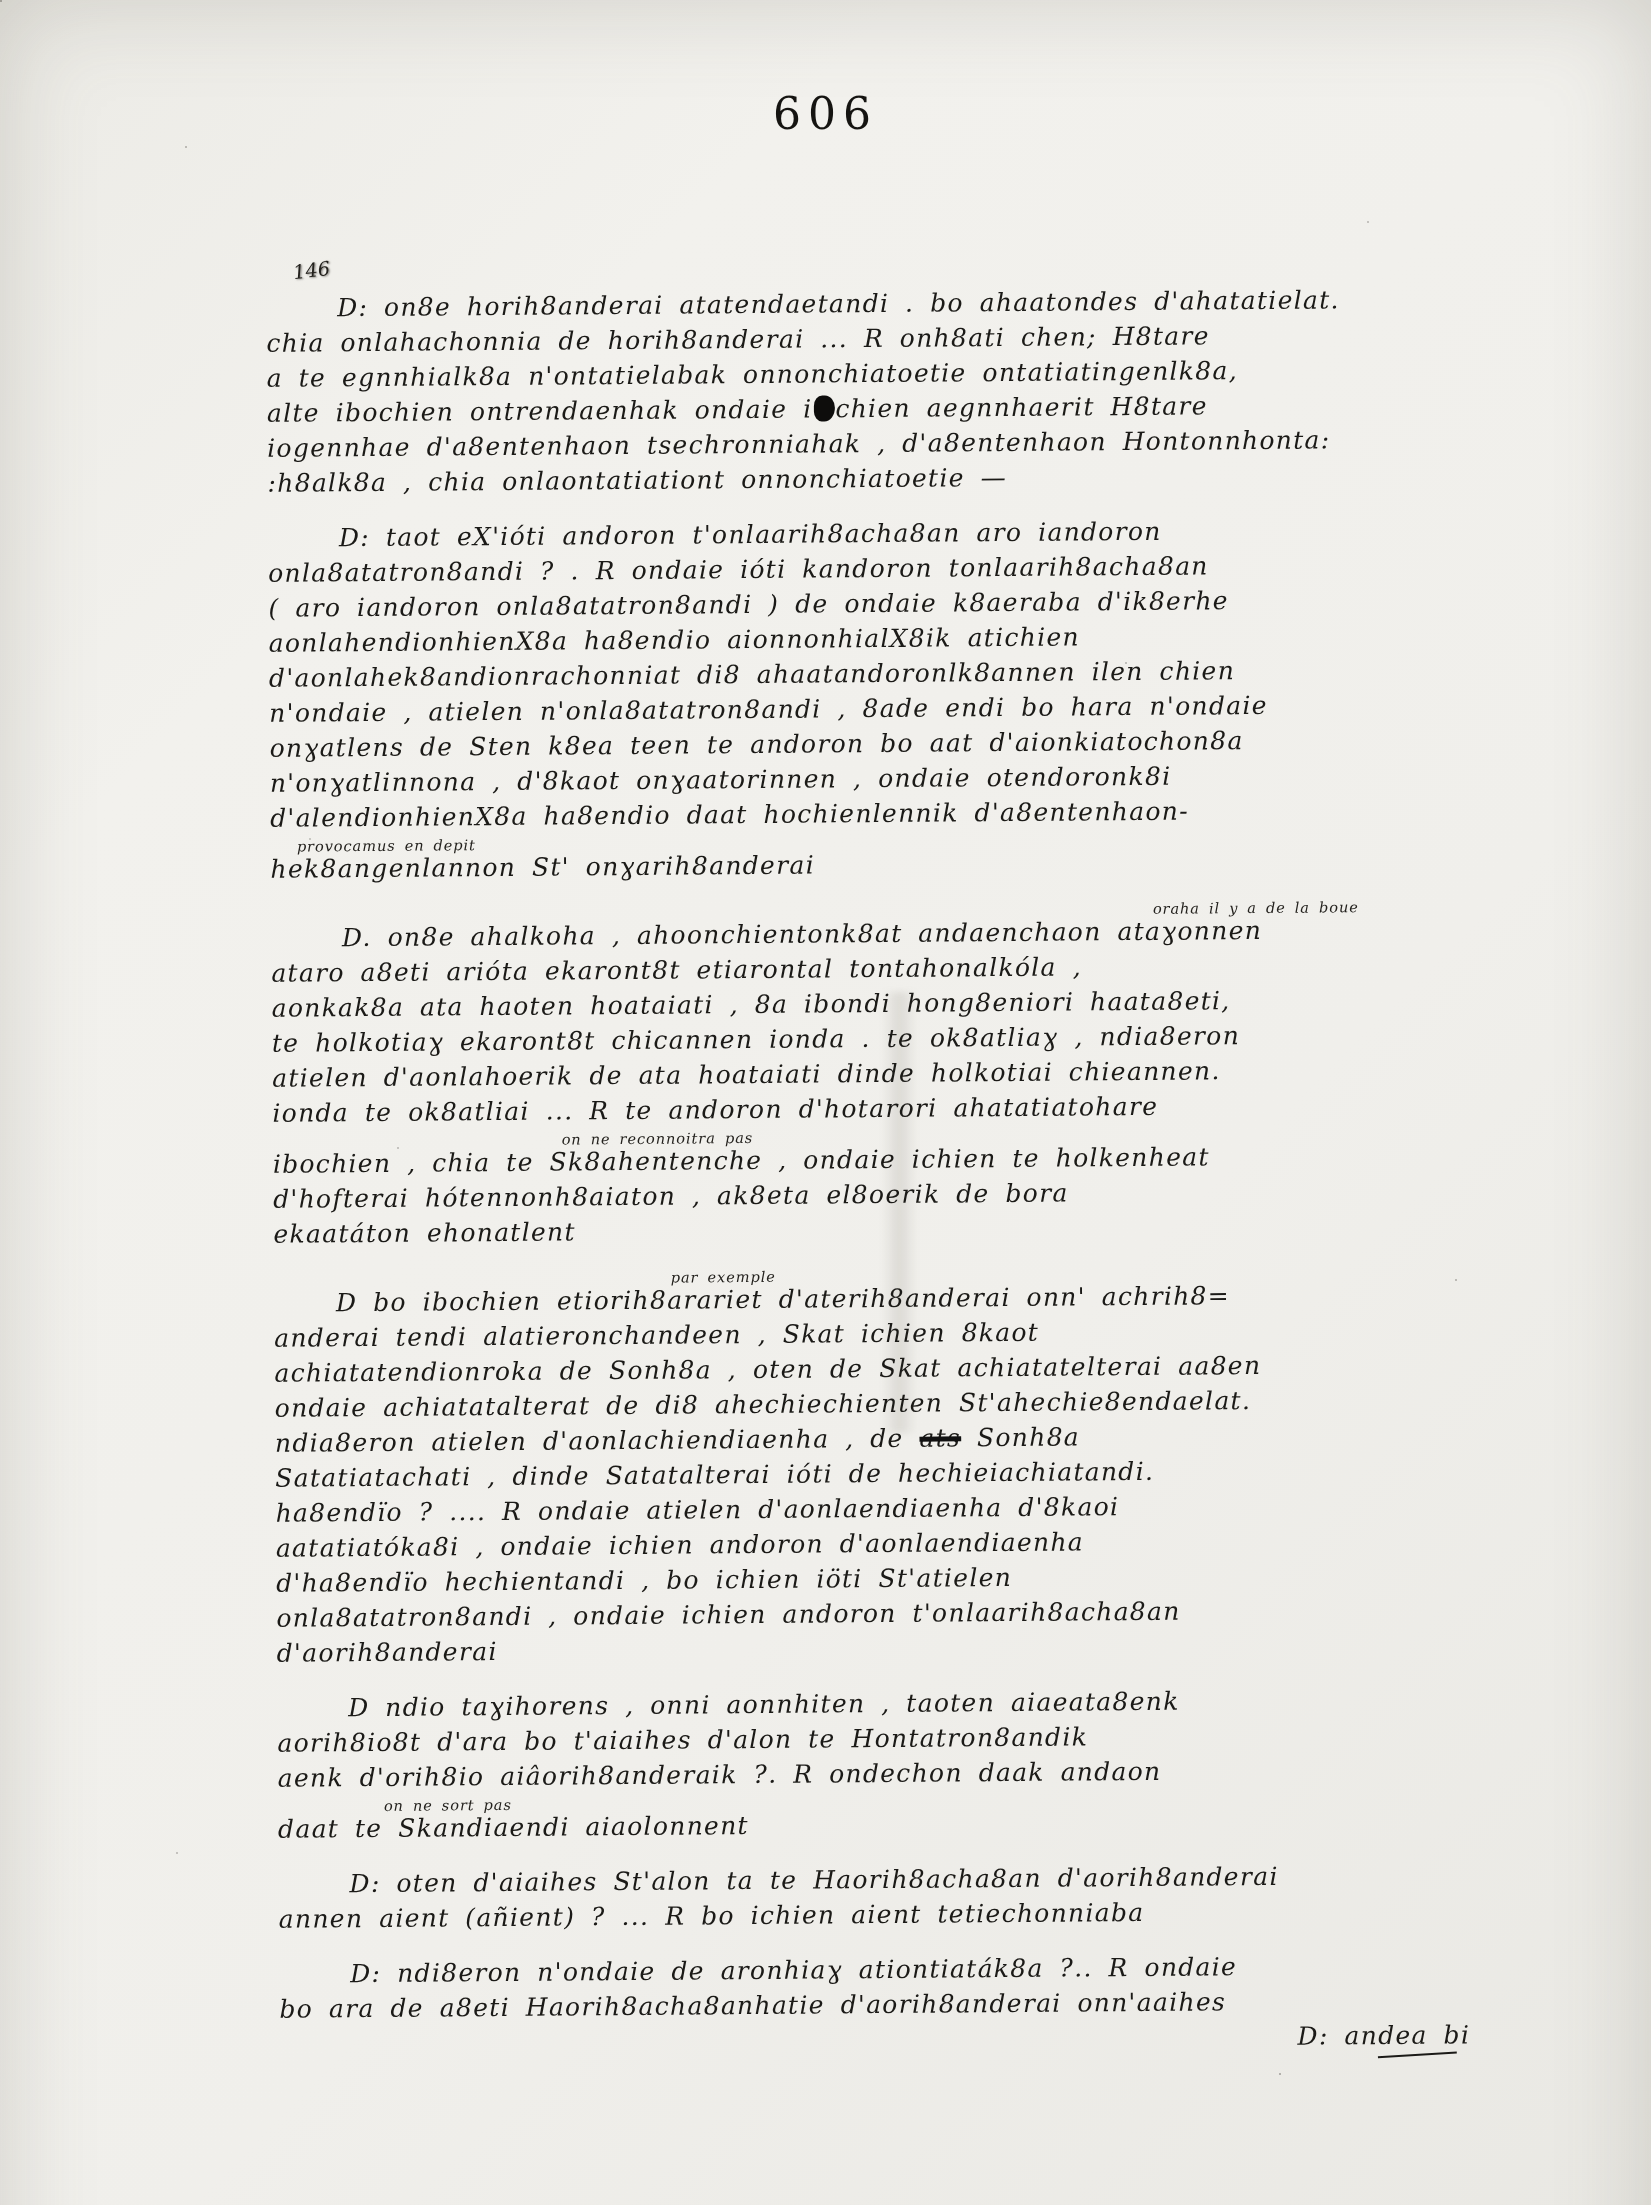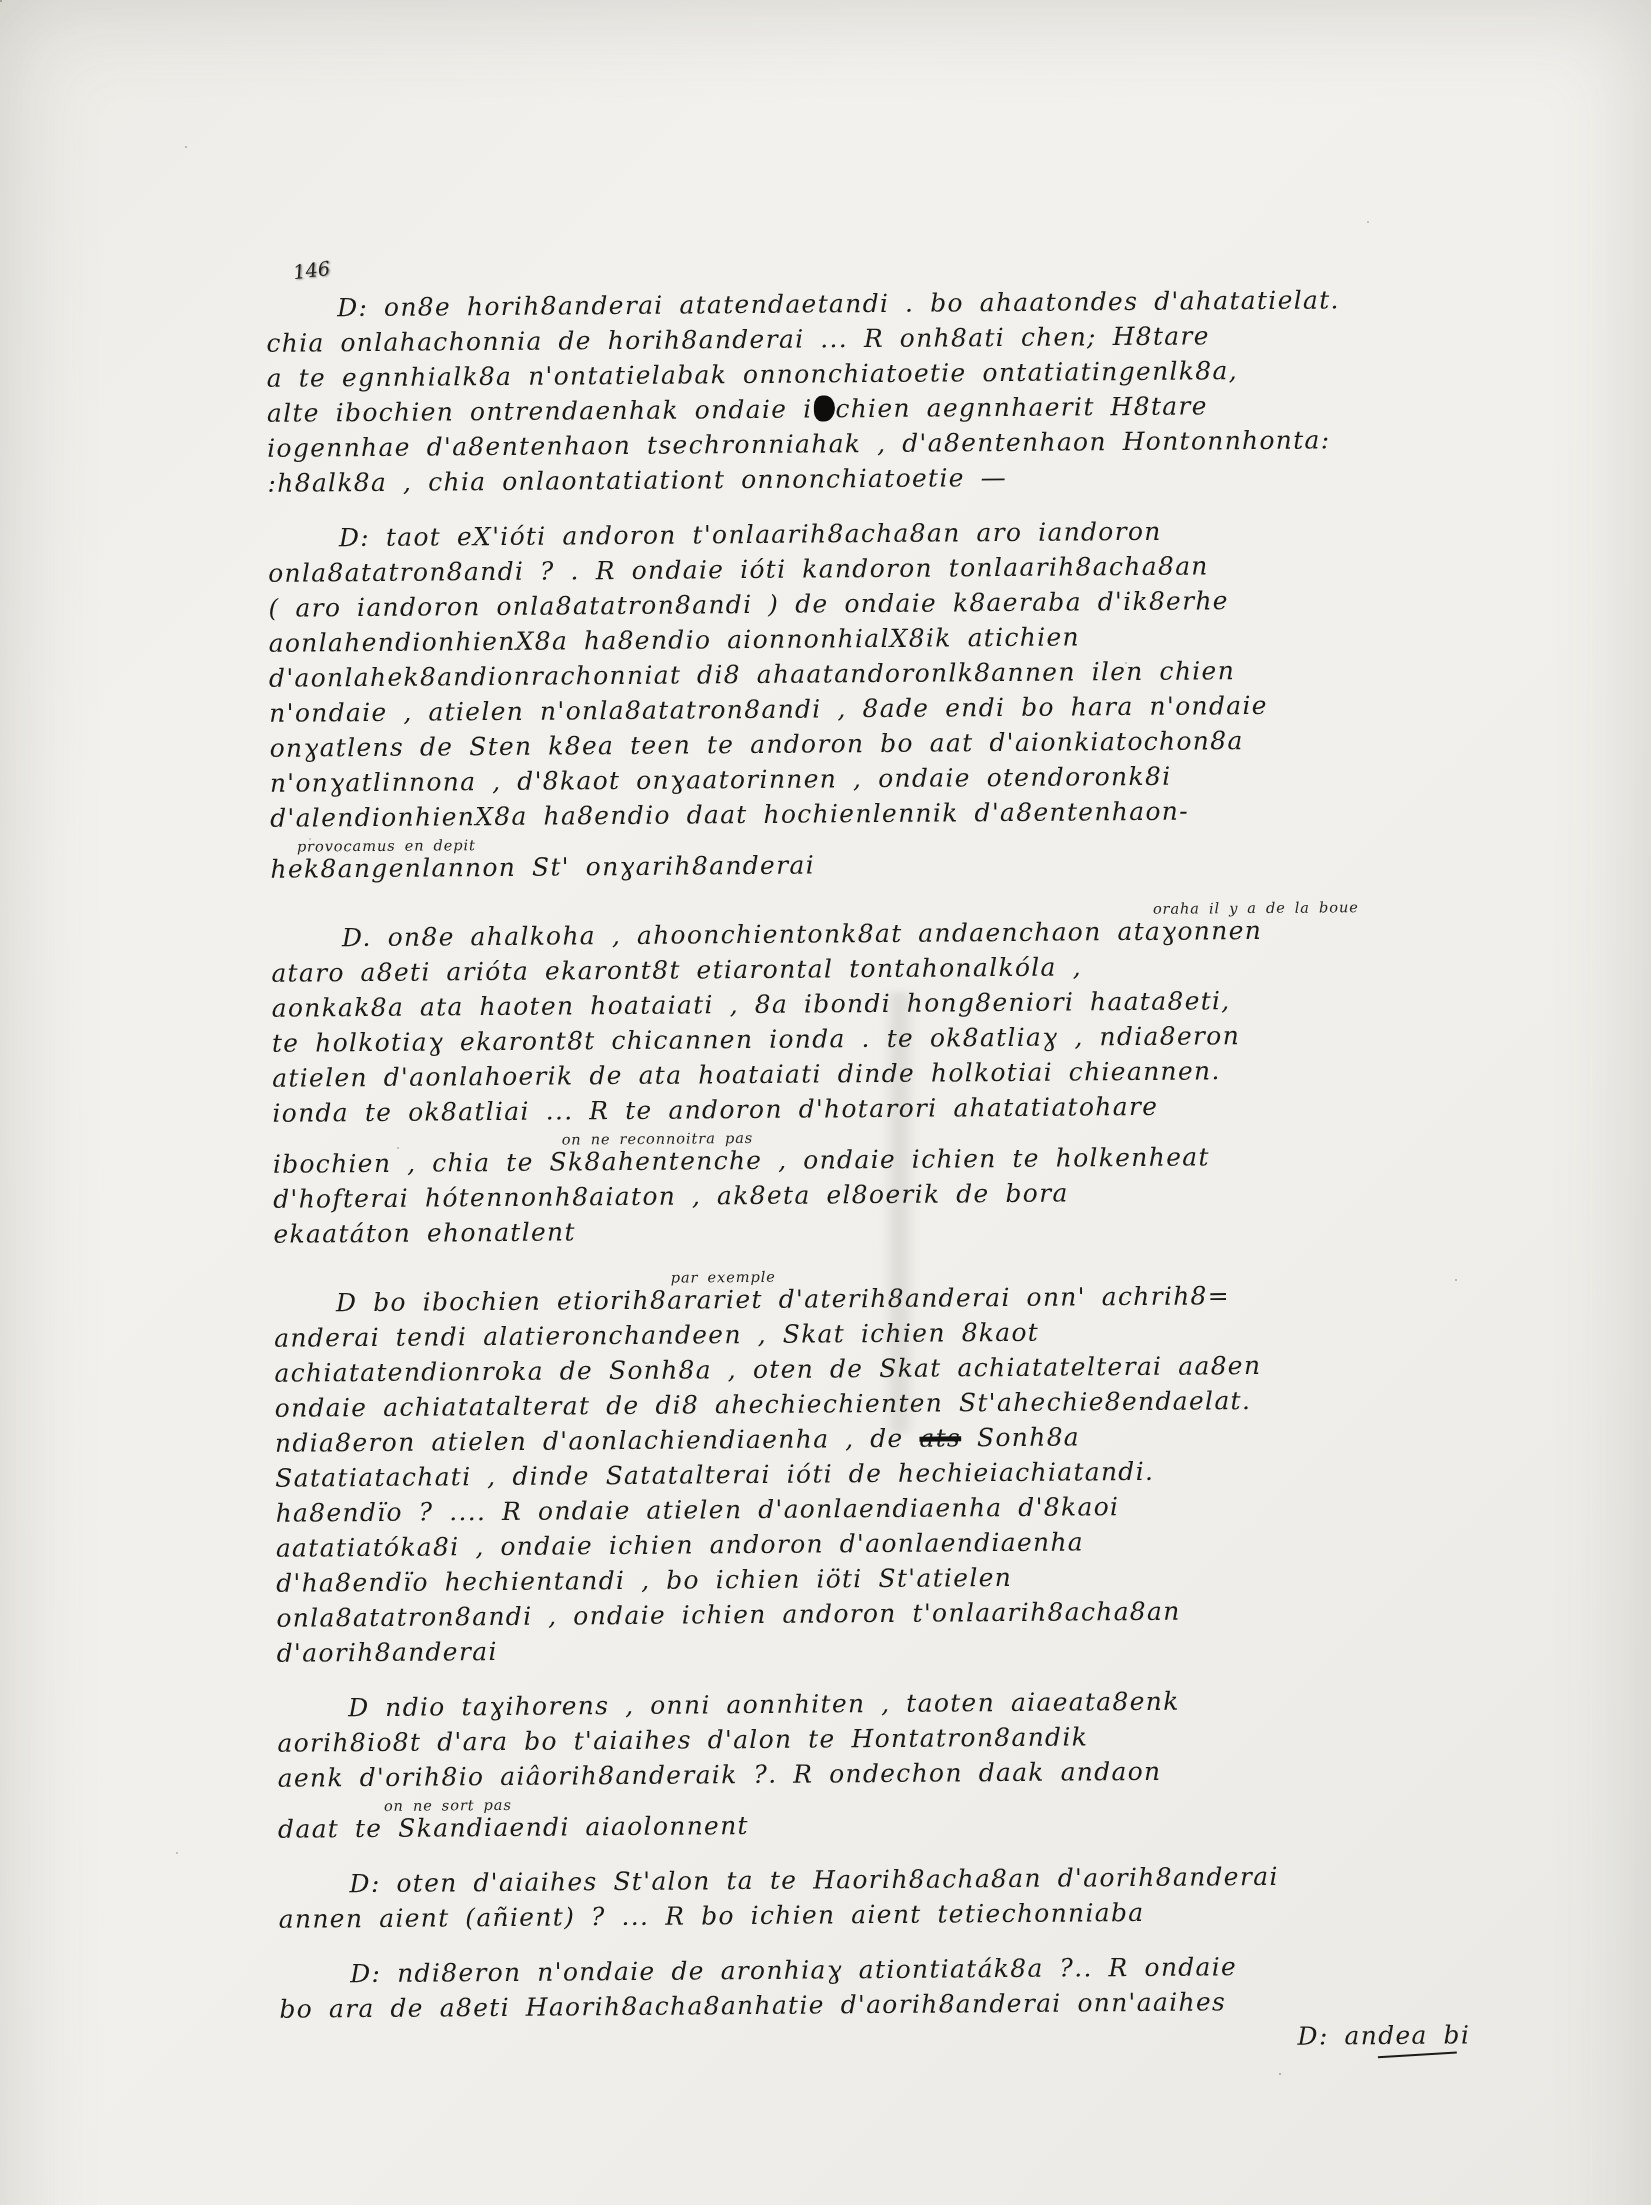--- a/index.html
+++ b/index.html
@@ -55,20 +55,21 @@
     border-bottom:2.2px solid #1b1a17;transform:rotate(-3deg);
   }
 </style>
 </head>
 <body>
 
 <div class="page">
   <div class="crease"></div>
   <div class="speck"></div>
 
+  <div class="header-number">606</div>
 
   <div class="margin-note">146</div>
 
   <div class="manuscript">
       <div class="paragraph">
         <div class="line" style="padding-left: 71px;"><span>D: on8e horih8anderai atatendaetandi . bo ahaatondes d'ahatatielat.</span></div>
         <div class="line"><span>chia onlahachonnia de horih8anderai ... R onh8ati chen; H8tare</span></div>
         <div class="line"><span>a te egnnhialk8a n'ontatielabak onnonchiatoetie ontatiatingenlk8a,</span></div>
         <div class="line"><span>alte ibochien ontrendaenhak ondaie i</span><span class="blot"></span><span>chien aegnnhaerit H8tare</span></div>
         <div class="line"><span>iogennhae d'a8entenhaon tsechronniahak , d'a8entenhaon Hontonnhonta:</span></div>

